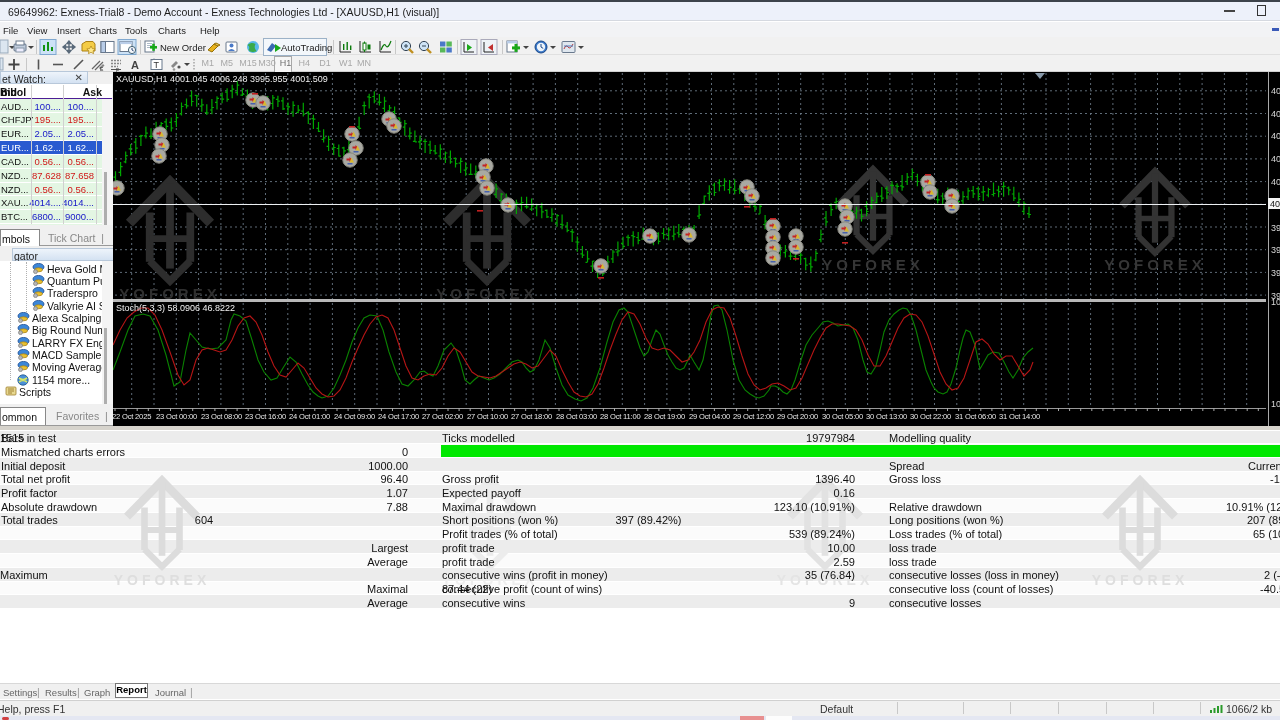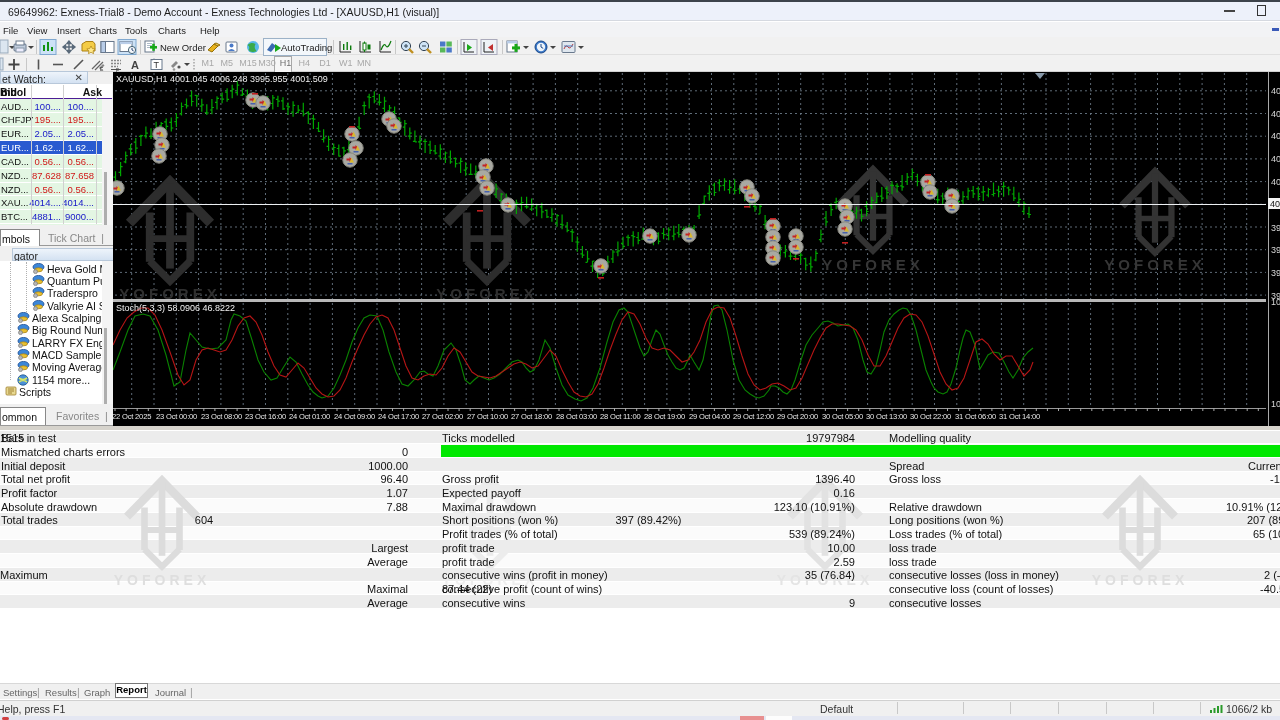--- a/index.html
+++ b/index.html
@@ -188,21 +188,21 @@
 <div style="position:absolute;left:0;top:182.6px;width:102px;height:13.85px;background:#e3f6e3;border-bottom:1px solid #fff"></div>
 <div style="position:absolute;left:1px;top:183.6px;font-size:9.5px;color:#111;width:32px;overflow:hidden;white-space:nowrap">NZD...</div>
 <div style="position:absolute;left:0;top:183.6px;width:61px;text-align:right;font-size:9.5px;color:#d01818">0.56...</div>
 <div style="position:absolute;left:0;top:183.6px;width:94px;text-align:right;font-size:9.5px;color:#d01818">0.56...</div>
 <div style="position:absolute;left:0;top:196.4px;width:102px;height:13.85px;background:#e3f6e3;border-bottom:1px solid #fff"></div>
 <div style="position:absolute;left:1px;top:197.4px;font-size:9.5px;color:#111;width:32px;overflow:hidden;white-space:nowrap">XAU...</div>
 <div style="position:absolute;left:0;top:197.4px;width:61px;text-align:right;font-size:9.5px;color:#1616c8">4014....</div>
 <div style="position:absolute;left:0;top:197.4px;width:94px;text-align:right;font-size:9.5px;color:#1616c8">4014....</div>
 <div style="position:absolute;left:0;top:210.3px;width:102px;height:13.85px;background:#e3f6e3;border-bottom:1px solid #fff"></div>
 <div style="position:absolute;left:1px;top:211.3px;font-size:9.5px;color:#111;width:32px;overflow:hidden;white-space:nowrap">BTC...</div>
-<div style="position:absolute;left:0;top:211.3px;width:61px;text-align:right;font-size:9.5px;color:#1616c8">4881...</div>
+<div style="position:absolute;left:0;top:211.3px;width:61px;text-align:right;font-size:9.5px;color:#1616c8">6800...</div>
 <div style="position:absolute;left:0;top:211.3px;width:94px;text-align:right;font-size:9.5px;color:#1616c8">9000...</div>
 <div class="abs" style="left:31px;top:85px;width:1px;height:139px;background:#d0d0d0"></div>
 <div class="abs" style="left:63px;top:85px;width:1px;height:139px;background:#d0d0d0"></div>
 <div class="abs" style="left:96px;top:85px;width:1px;height:139px;background:#d0d0d0"></div>
 <div class="abs" style="left:102px;top:99px;width:11px;height:126px;background:#f4f4f4"></div>
 <div class="abs" style="left:104px;top:172px;width:3px;height:53px;background:#aeaeae"></div>
 <div class="abs" style="left:0;top:225px;width:113px;height:21px;background:#f0f0f0;border-bottom:1px solid #999"></div>
 <div class="abs" style="left:0;top:229px;width:40px;height:17px;background:#fff;border:1px solid #888;border-bottom:none;font-size:10.5px;color:#111">
     <span style="position:absolute;left:1px;top:3px">mbols</span>
   </div>

